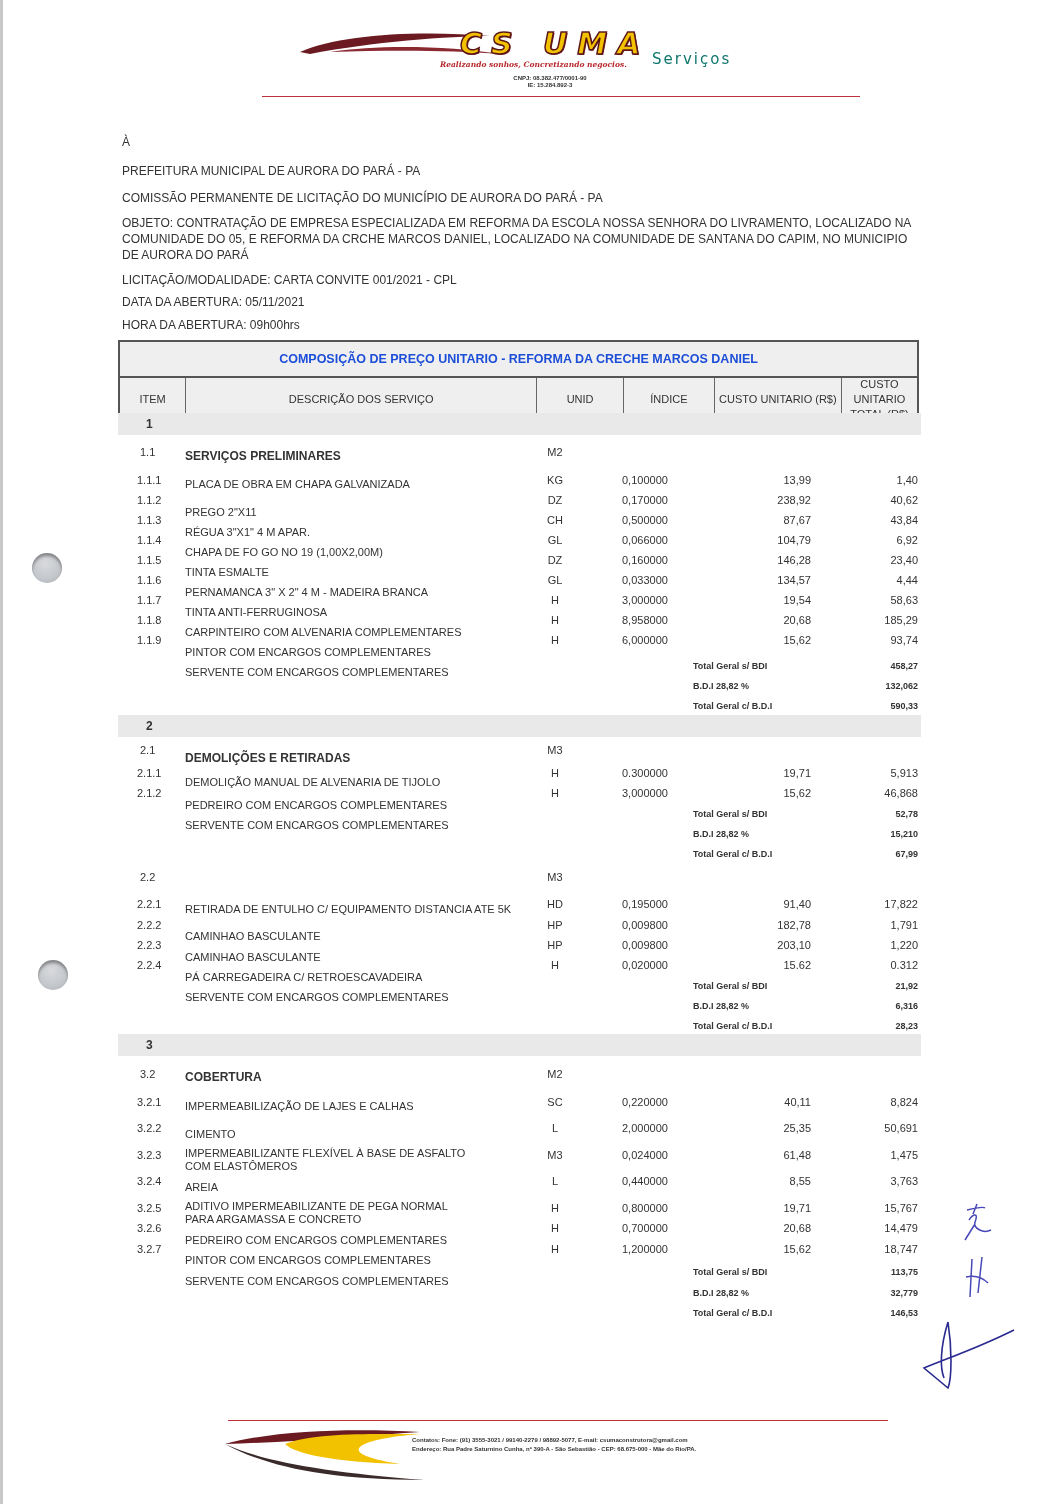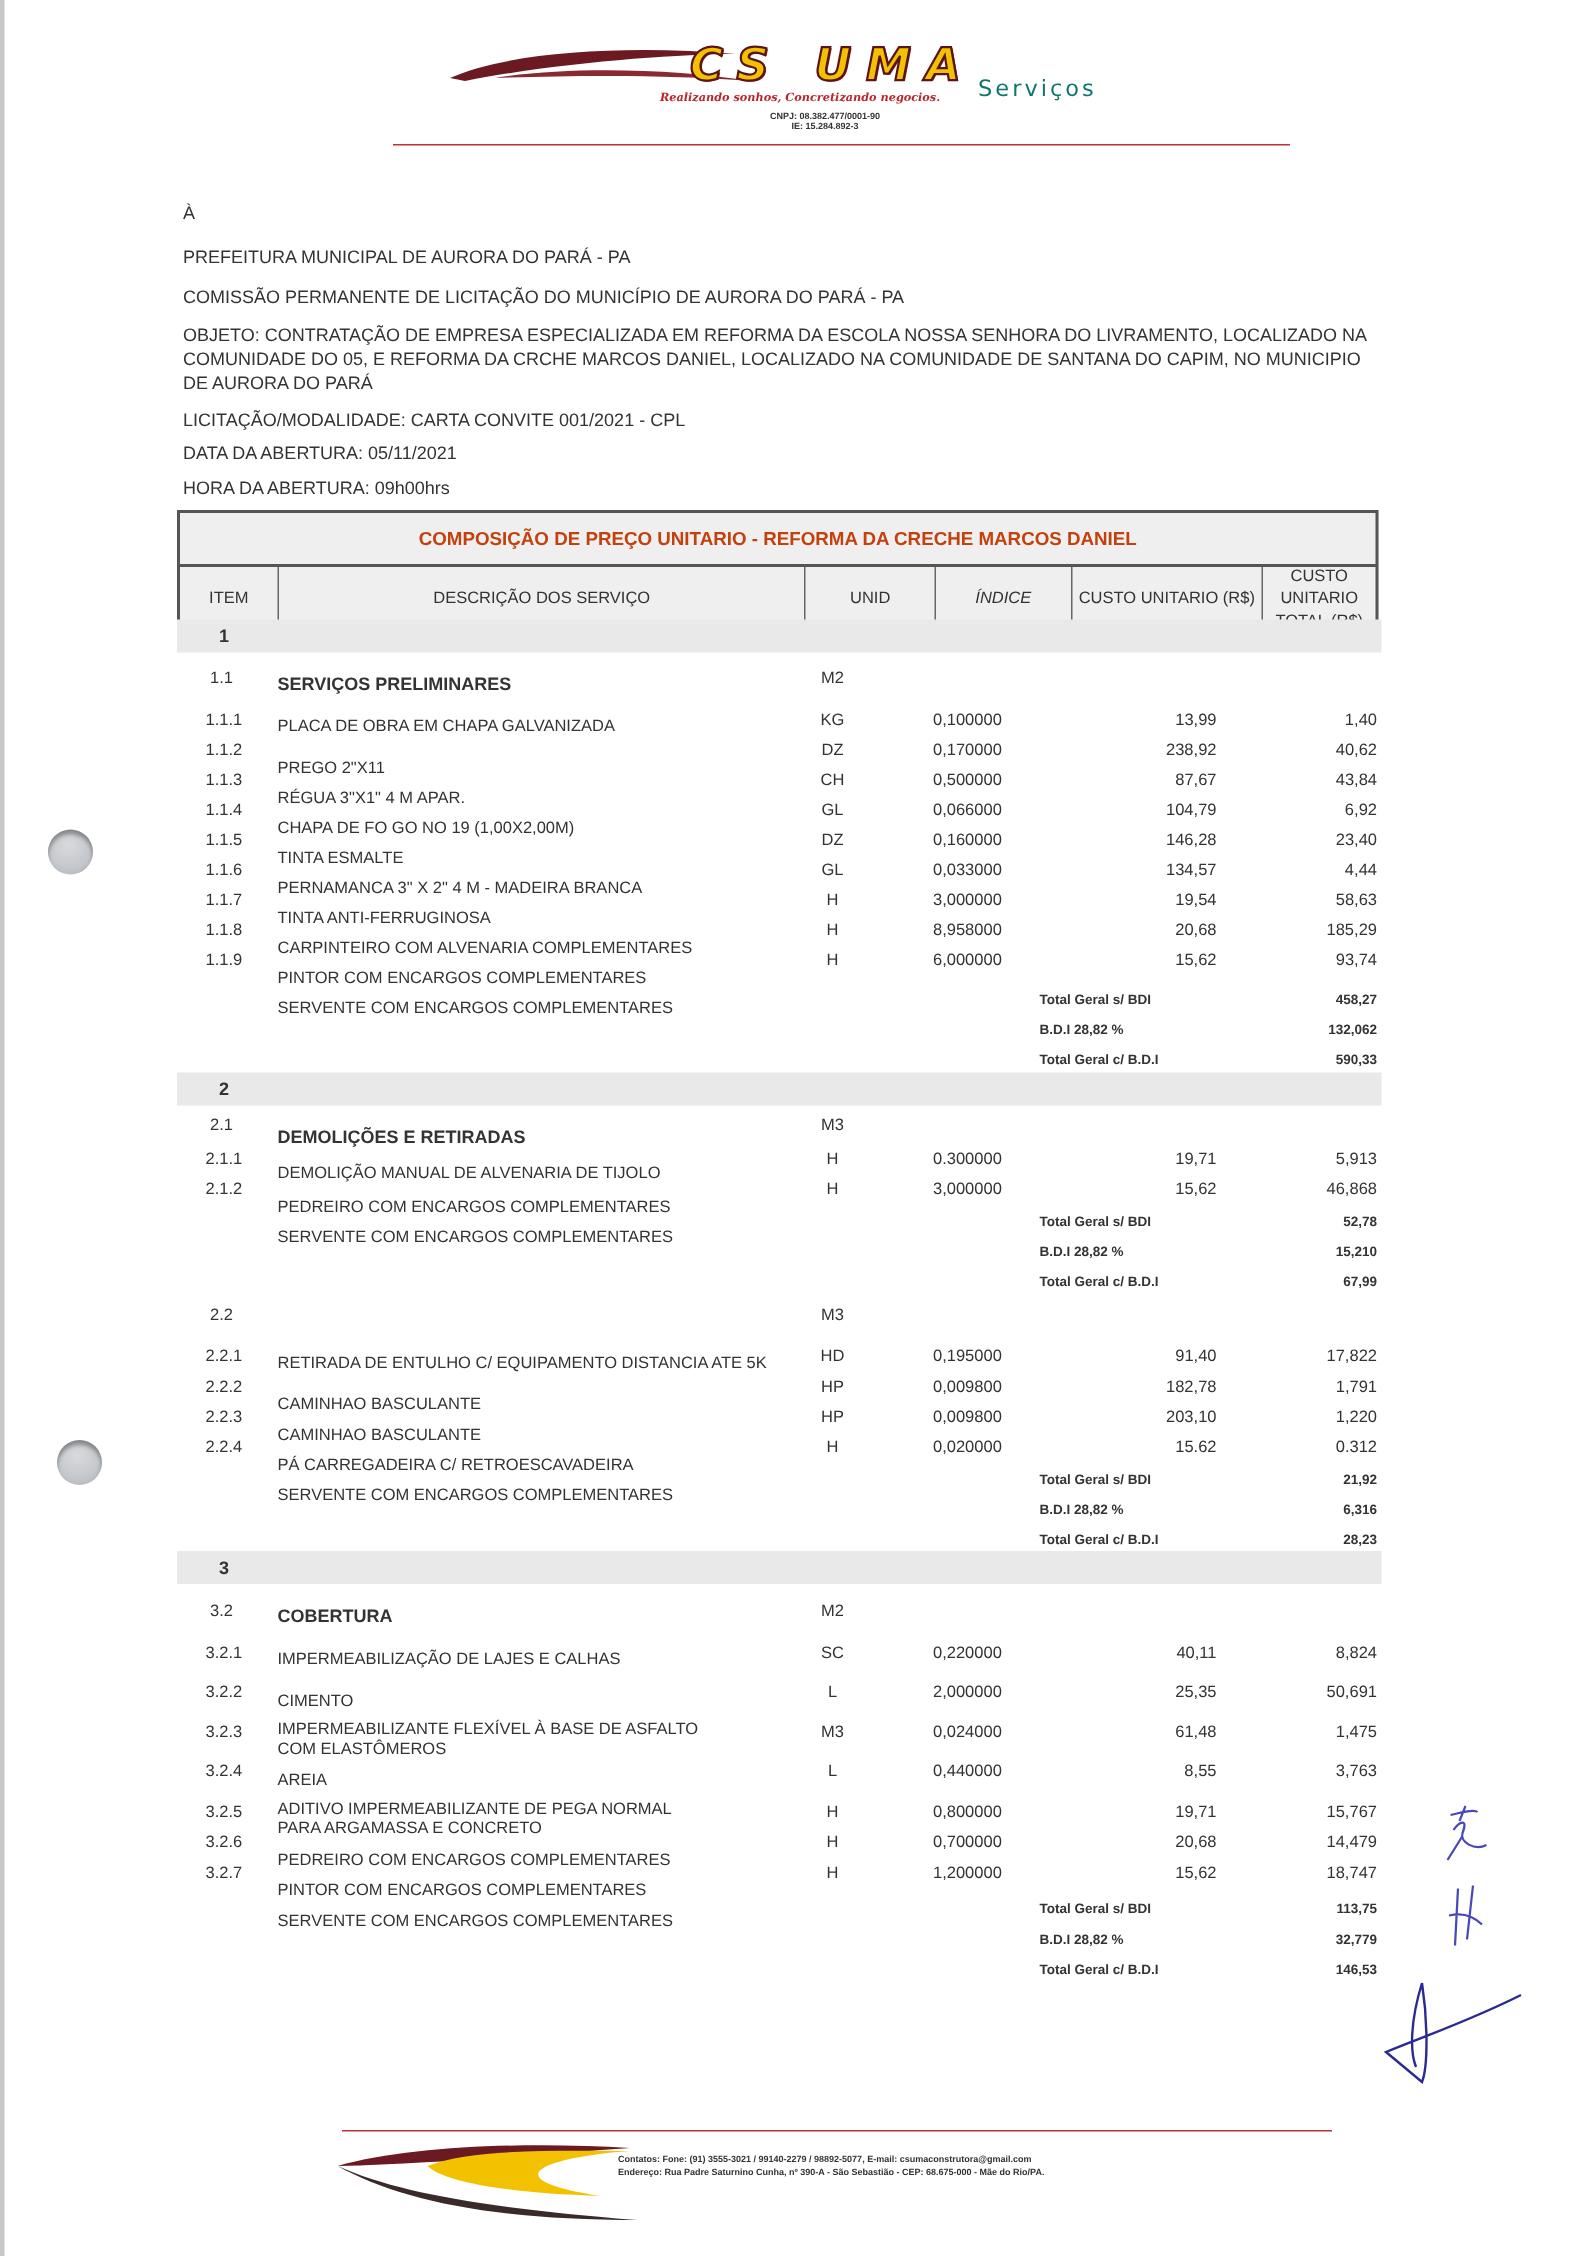--- a/index.html
+++ b/index.html
@@ -30,21 +30,21 @@
 
   
   .addr { position: absolute; left: 122px; font-size: 12px; color: #333; line-height: 16px; }
   .addr.obj { width: 800px; }
 
   
   .tbl { position: absolute; left: 118px; top: 340px; width: 803px; }
   .title-box { position: absolute; left: 0; top: 0; width: 801px; height: 38px;
                border: 2px solid #555; background: #efefef; box-sizing: border-box;
                display: flex; align-items: center; justify-content: center;
-               font-weight: bold; font-size: 12.5px; color: #c2410c; }
+               font-weight: bold; font-size: 12.5px; color: #1d4ed8; }
   .hdr { position: absolute; left: 0; top: 38px; height: 44px; width: 801px;
          border: 2px solid #555; border-top: none; box-sizing: border-box; background: #efefef; display: flex; }
   .hdr > div { border-right: 1.5px solid #666; display: flex; align-items: center; justify-content: center;
                font-size: 11px; color: #333; text-align: center; line-height: 15px; }
   .hdr > div:last-child { border-right: none; }
 
   .row { position: absolute; left: 0; width: 803px; height: 20px; font-size: 11px; color: #333; }
   .row span { position: absolute; top: 50%; transform: translateY(-50%); white-space: nowrap; }
   .c-item { left: 19px; }
   .c-desc { left: 67px; margin-top: 32px; }
@@ -100,21 +100,21 @@
 <div class="addr" style="top:272px;">LICITAÇÃO/MODALIDADE:  CARTA CONVITE 001/2021 - CPL</div>
 <div class="addr" style="top:294px;">DATA DA ABERTURA: 05/11/2021</div>
 <div class="addr" style="top:317px;">HORA DA ABERTURA: 09h00hrs</div>
 
 <div class="tbl" id="tbl">
   <div class="title-box">COMPOSIÇÃO DE PREÇO UNITARIO - REFORMA DA CRECHE MARCOS DANIEL</div>
   <div class="hdr">
     <div style="width:66px;">ITEM</div>
     <div style="width:355px;">DESCRIÇÃO DOS SERVIÇO</div>
     <div style="width:87px;">UNID</div>
-    <div style="width:91px;font-style:italic;">ÍNDICE</div>
+    <div style="width:91px;">ÍNDICE</div>
     <div style="width:128px;">CUSTO UNITARIO (R$)</div>
     <div style="width:72px;padding:0 2px;">CUSTO UNITARIO TOTAL (R$)</div>
   </div>
   <div id="tbody">
       <div class="row sec" style="top: 73px;">
         <span class="c-item">1</span>
         <span class="c-desc">SERVIÇOS PRELIMINARES</span>
       </div>
       <div class="row sub" style="top: 102px;">
         <span class="c-item">1.1</span>

